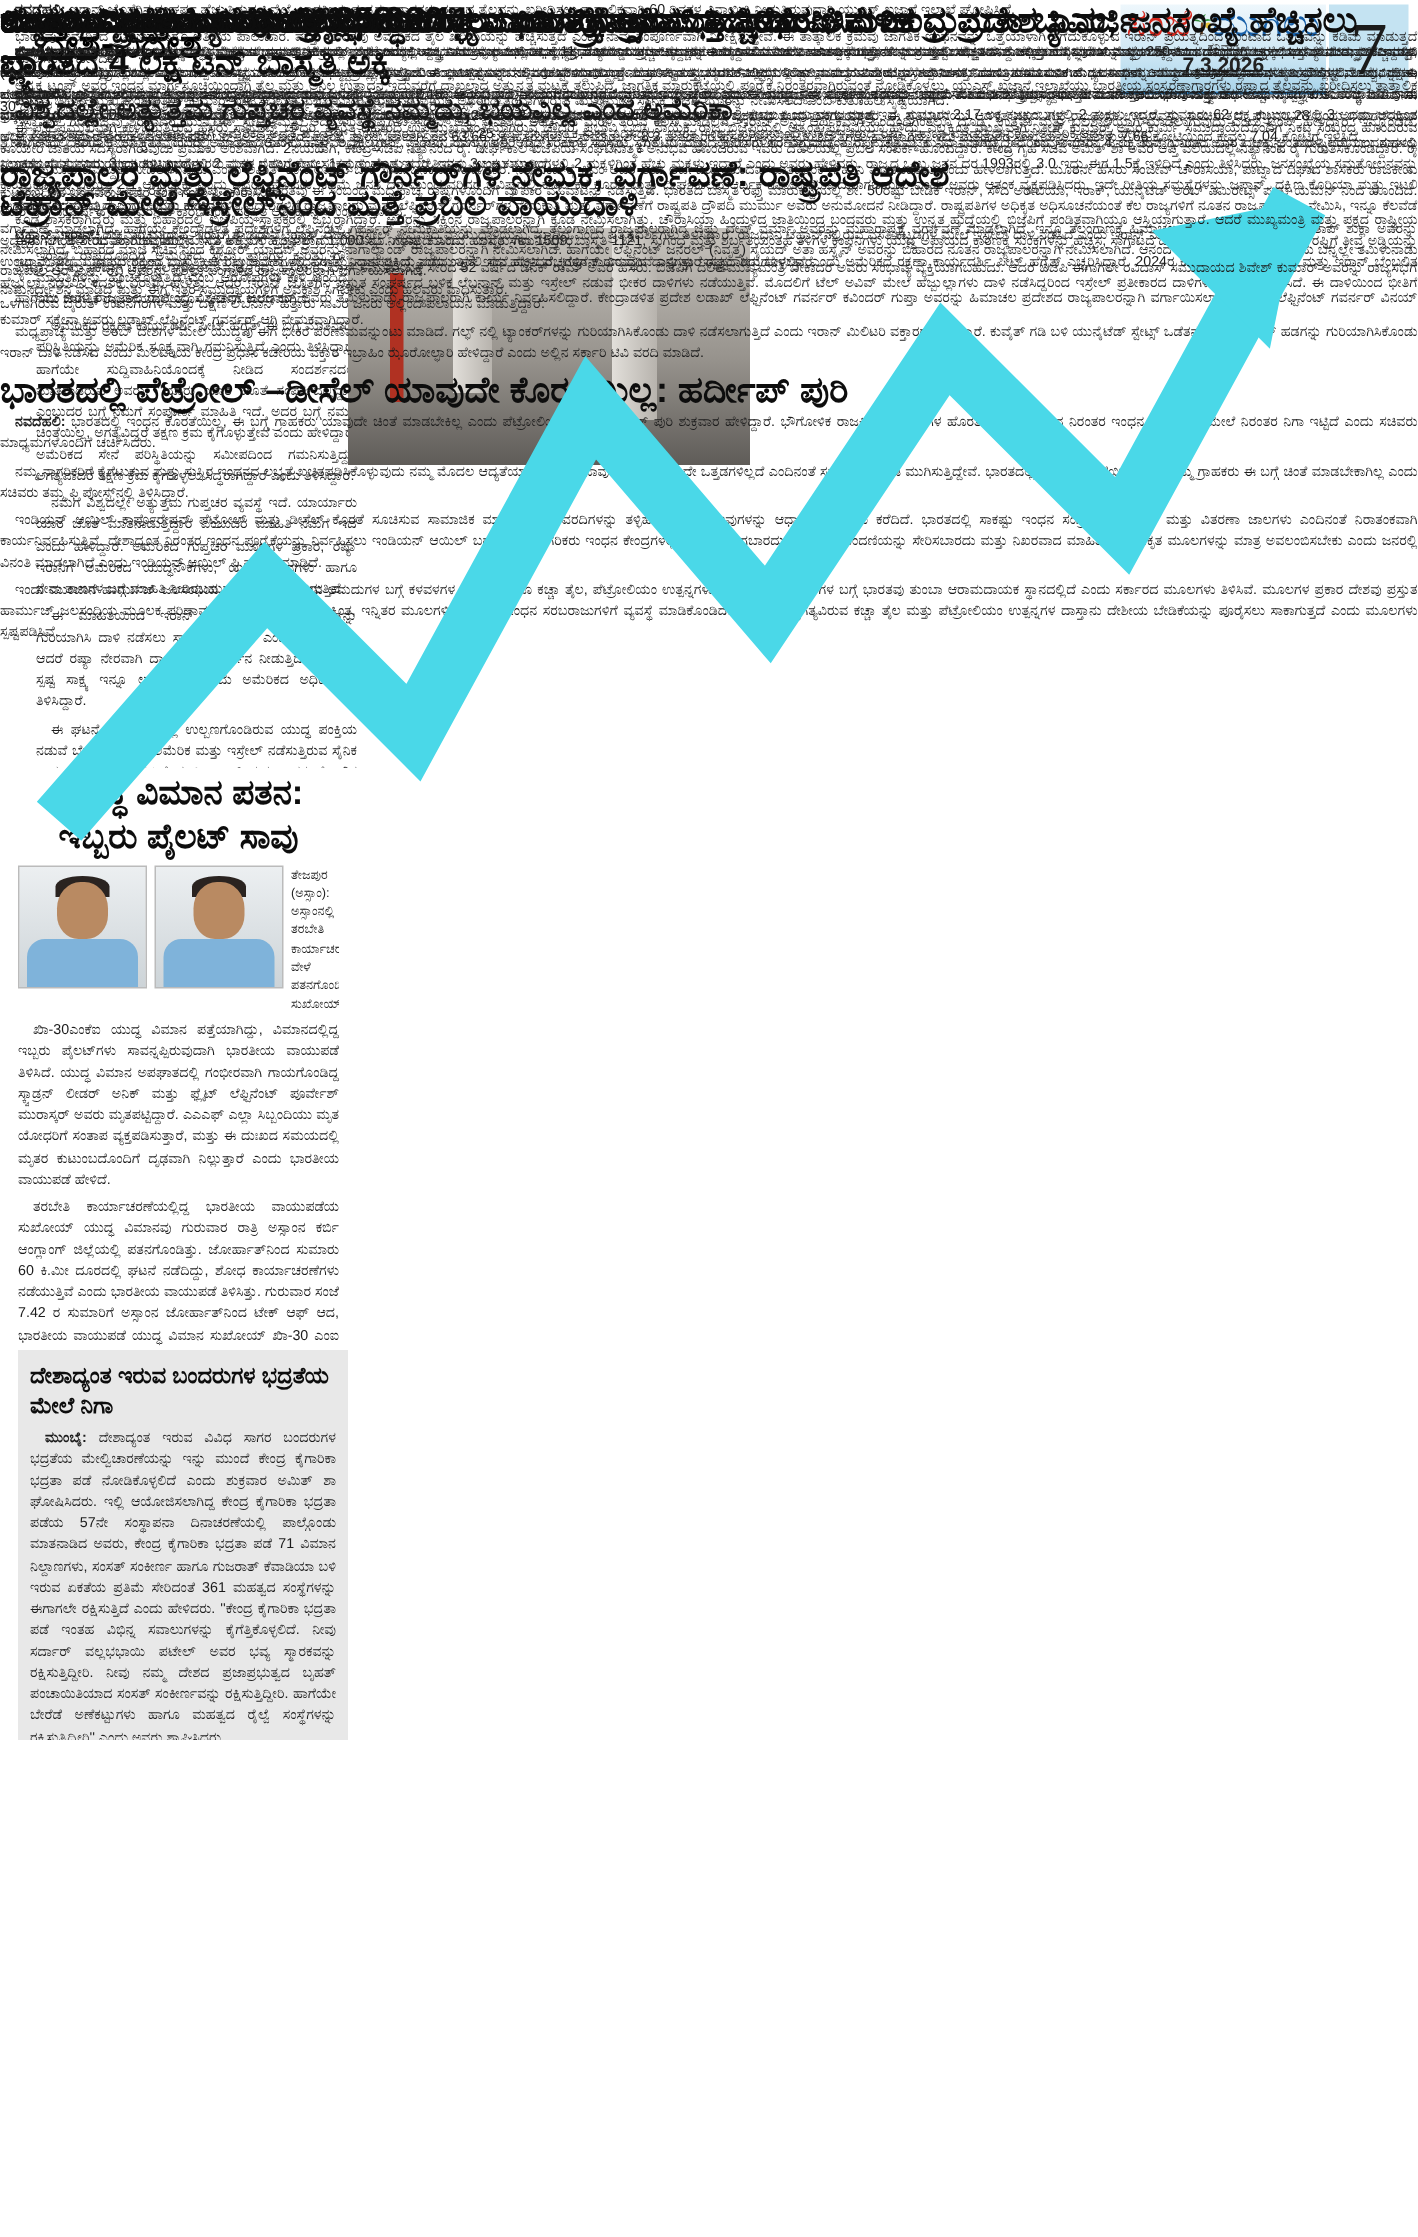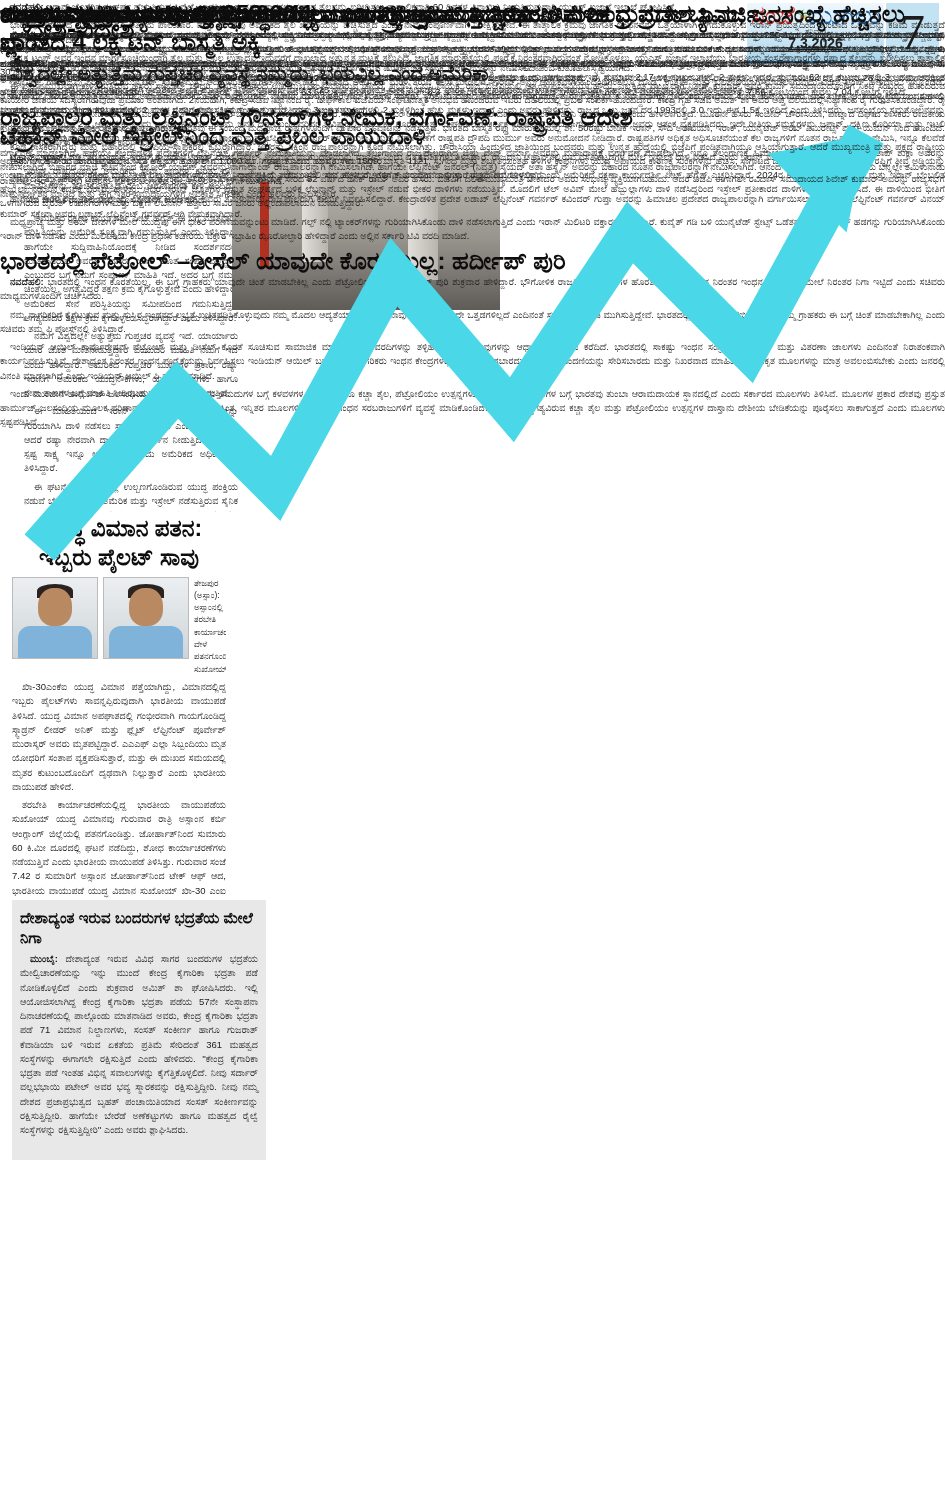--- a/index.html
+++ b/index.html
@@ -28,21 +28,21 @@
   
   .col-left-1{left:24px;top:150px;width:214px;height:362px;overflow:hidden;}
   .pilot-block{left:12px;top:514px;width:214px;height:384px;overflow:hidden;}
   .pilot-block h2{font-size:23px;line-height:1.25;text-align:center;margin-bottom:5px;}
   .pilot-row{display:flex;gap:5px;margin:3px 0 5px 0;}
   .photo-pilot{width:84px;height:80px;position:relative;background:linear-gradient(#eceff1,#cdd4d8);overflow:hidden;flex:none;border:1px solid #bbb;}
   .p-head{position:absolute;left:50%;top:10px;transform:translateX(-50%);width:34px;height:38px;border-radius:46% 46% 42% 42%;background:#b98a62;}
   .p-hair{position:absolute;left:50%;top:6px;transform:translateX(-50%);width:36px;height:14px;border-radius:50% 50% 0 0;background:#2a2320;}
   .p-shirt{position:absolute;left:50%;bottom:-2px;transform:translateX(-50%);width:74px;height:34px;border-radius:12px 12px 0 0;background:#7fb3da;}
   .pilot-side{font-size:8.5px;line-height:1.45;flex:1;}
-  .gray-box{left:12px;top:900px;width:254px;height:260px;background:#e8e8e8;padding:8px 8px;box-sizing:border-box;overflow:hidden;}
+  .gray-box{left:12px;top:900px;width:220px;height:260px;background:#e8e8e8;padding:8px 8px;box-sizing:border-box;overflow:hidden;}
   .gray-box h3{font-size:15px;line-height:1.3;margin-bottom:5px;}
   
   .photo-building{left:232px;top:152px;width:268px;height:158px;background:linear-gradient(180deg,#c6c2bc 0%,#97938d 55%,#5f5c58 100%);overflow:hidden;}
   .bp-pillar{position:absolute;background:linear-gradient(90deg,#e2dfda,#b7b3ad);top:0;}
   .bp-red{position:absolute;left:28px;top:30px;width:9px;height:86px;background:#b03122;}
   .bp-rubble{position:absolute;bottom:0;left:0;right:0;height:36px;background:repeating-linear-gradient(45deg,#676younger{}}
   .bp-rubble{background:repeating-linear-gradient(45deg,#6a6660 0 6px,#807c76 6px 12px);}
   .bp-hole{position:absolute;border-radius:50%;background:#3c3a36;}
   .bp-person{position:absolute;width:13px;height:30px;border-radius:5px 5px 0 0;background:#23262b;}
   .bp-person.blue{background:#3c628e;}

